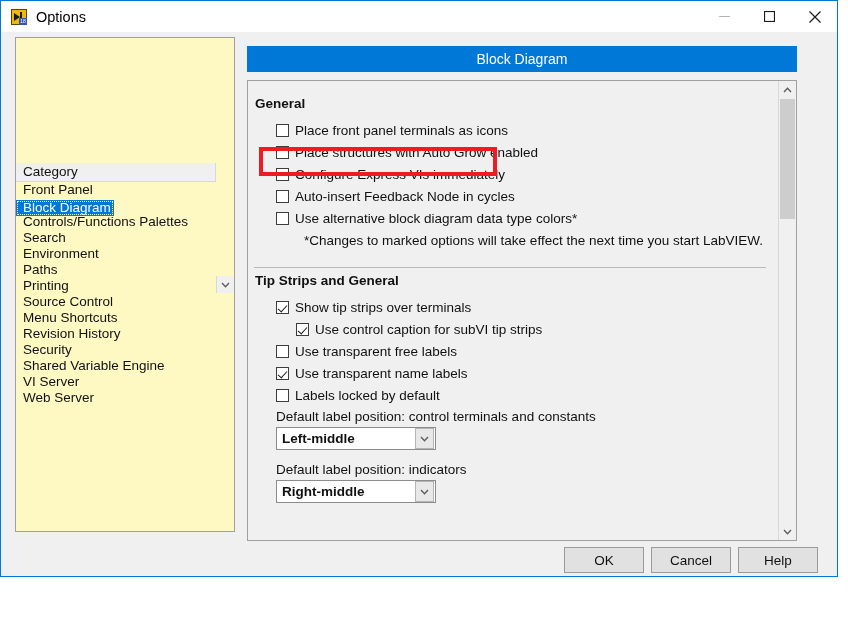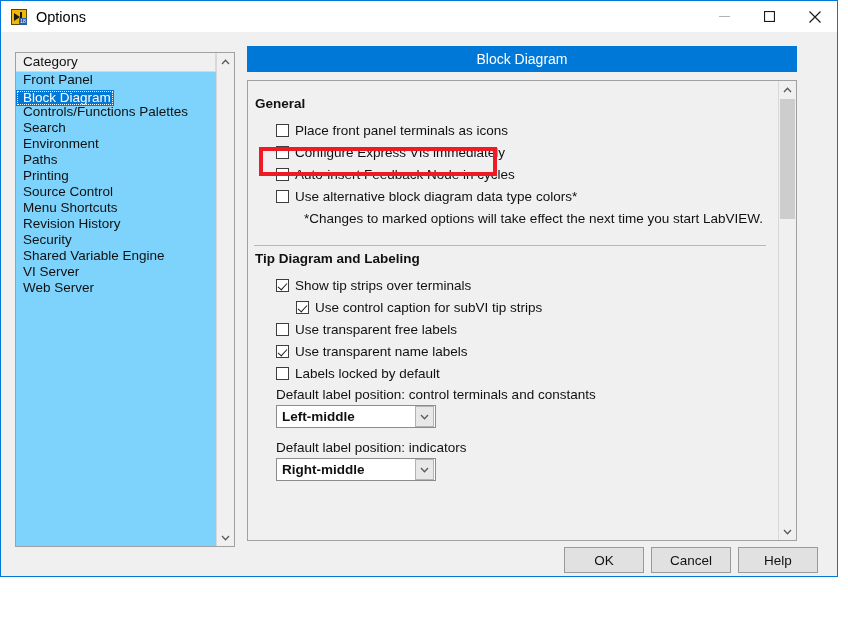--- a/index.html
+++ b/index.html
@@ -105,27 +105,28 @@
     top: 31px;
     right: 0;
     bottom: 0;
     background: #f0f0f0;
   }
 
   
   #category-panel {
     position: absolute;
     left: 14px;
-    top: 20px;
+    top: 5px;
     width: 220px;
     height: 495px;
     box-sizing: border-box;
     border: 1px solid #a0a0a0;
-    background: #7dd3fc;
-    display: flex;
+    background: #fef9c3;
+    display: flex;
+    align-items: center;
   }
   #category-list {
     flex: 1 1 auto;
     overflow: hidden;
     position: relative;
   }
   #category-header {
     height: 18px;
     line-height: 18px;
     background: #f0f0f0;
@@ -451,36 +452,40 @@
         <div id="pane-content">
 
           <div class="section-title">General</div>
 
           <div class="check-row">
             <span class="cb"></span>
             <span class="check-label">Place front panel terminals as icons</span>
           </div>
           <div class="check-row">
             <span class="cb"></span>
+            <span class="check-label">Place structures with Auto Grow enabled</span>
+          </div>
+          <div class="check-row">
+            <span class="cb"></span>
             <span class="check-label">Configure Express VIs immediately</span>
           </div>
           <div class="check-row">
             <span class="cb"></span>
             <span class="check-label">Auto-insert Feedback Node in cycles</span>
           </div>
           <div class="check-row">
             <span class="cb"></span>
             <span class="check-label">Use alternative block diagram data type colors*</span>
           </div>
 
           <div class="note-row">*Changes to marked options will take effect the next time you start LabVIEW.</div>
 
           <div class="section-divider"></div>
 
-          <div class="section-title">Tip Diagram and Labeling</div>
+          <div class="section-title">Tip Strips and General</div>
 
           <div class="check-row">
             <span class="cb checked"></span>
             <span class="check-label">Show tip strips over terminals</span>
           </div>
           <div class="check-row indented">
             <span class="cb checked"></span>
             <span class="check-label">Use control caption for subVI tip strips</span>
           </div>
           <div class="check-row">

